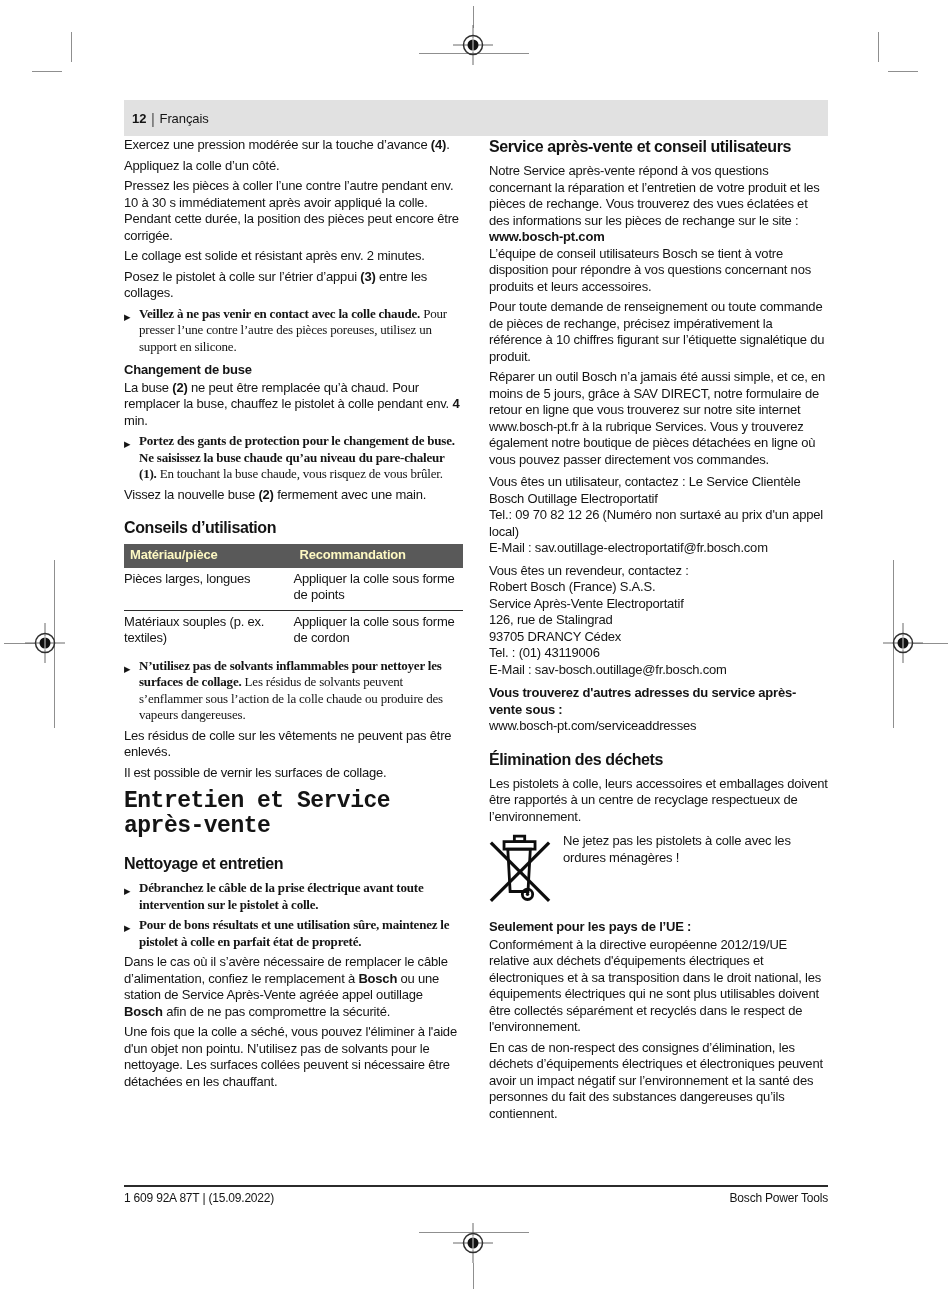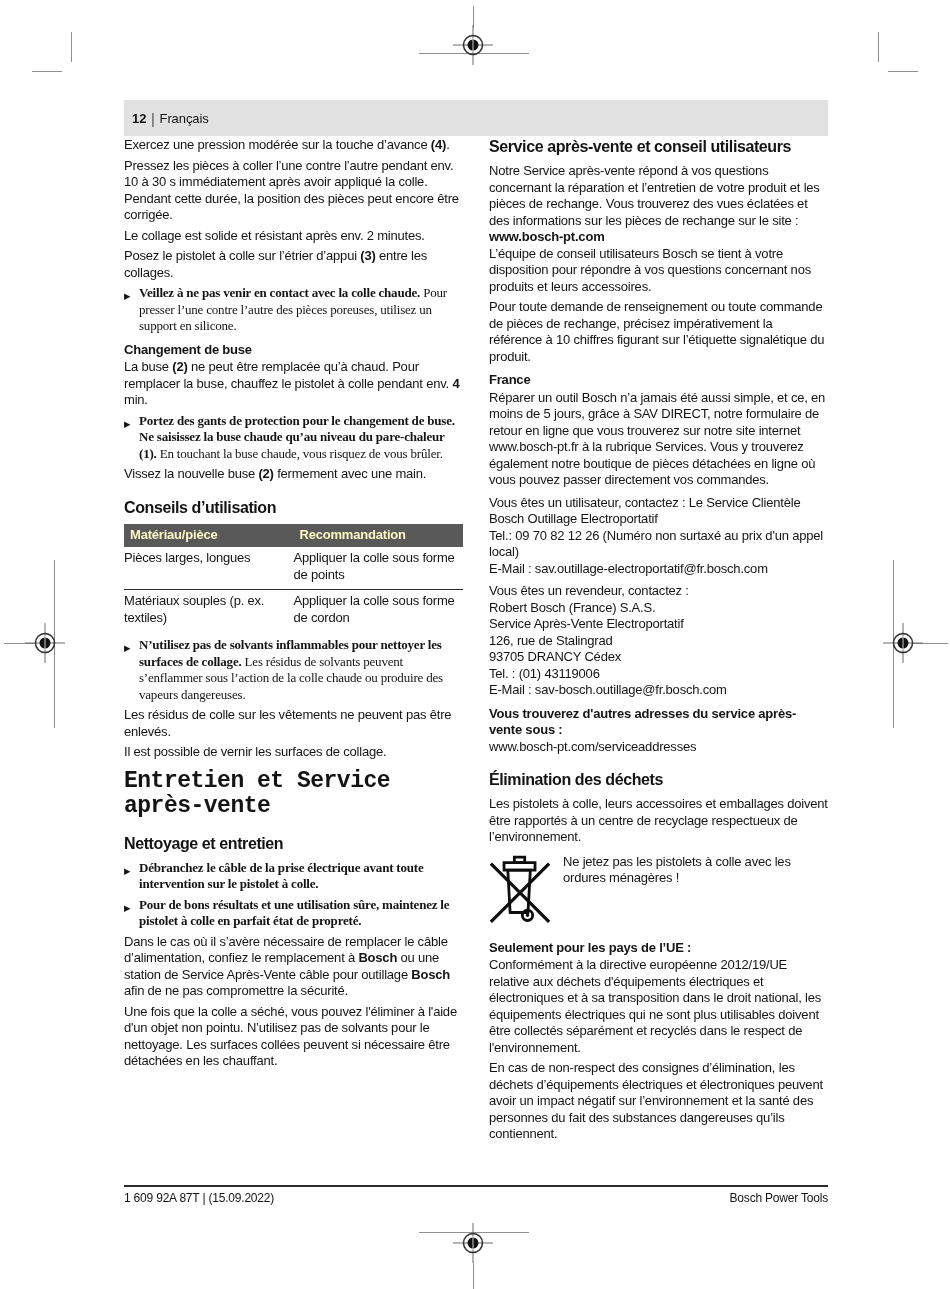--- a/index.html
+++ b/index.html
@@ -111,20 +111,21 @@
   <div class="header-bar">
     <span class="pgnum">12</span>
     <span class="pgdiv">|</span>
     <span class="pglang">Français</span>
   </div>
 
   <div class="cols">
 
     <div class="col">
       <p class="para"><span>Exercez une pression modérée sur la touche d’avance </span><span class="b">(4)</span><span>.</span></p>
+      <p class="para">Appliquez la colle d’un côté.</p>
       <p class="para">Pressez les pièces à coller l’une contre l’autre pendant env. 10 à 30 s immédiatement après avoir appliqué la colle. Pendant cette durée, la position des pièces peut encore être corrigée.</p>
       <p class="para">Le collage est solide et résistant après env. 2 minutes.</p>
       <p class="para"><span>Posez le pistolet à colle sur l’étrier d’appui </span><span class="b">(3)</span><span> entre les collages.</span></p>
 
       <div class="bullet">
         <span class="bmark">▶</span>
         <div class="btext"><span class="b">Veillez à ne pas venir en contact avec la colle chaude.</span><span> Pour presser l’une contre l’autre des pièces poreuses, utilisez un support en silicone.</span></div>
       </div>
 
       <div class="h3">Changement de buse</div>
@@ -171,32 +172,31 @@
 
       <div class="bullet">
         <span class="bmark">▶</span>
         <div class="btext"><span class="b">Débranchez le câble de la prise électrique avant toute intervention sur le pistolet à colle.</span></div>
       </div>
       <div class="bullet">
         <span class="bmark">▶</span>
         <div class="btext"><span class="b">Pour de bons résultats et une utilisation sûre, maintenez le pistolet à colle en parfait état de propreté.</span></div>
       </div>
 
-      <p class="para"><span>Dans le cas où il s’avère nécessaire de remplacer le câble d’alimentation, confiez le remplacement à </span><span class="b">Bosch</span><span> ou une station de Service Après-Vente câble pour outillage </span><span class="b">Bosch</span><span> afin de ne pas compromettre la sécurité.</span></p>
+      <p class="para"><span>Dans le cas où il s’avère nécessaire de remplacer le câble d’alimentation, confiez le remplacement à </span><span class="b">Bosch</span><span> ou une station de Service Après-Vente agréée appel outillage </span><span class="b">Bosch</span><span> afin de ne pas compromettre la sécurité.</span></p>
       <p class="para">Une fois que la colle a séché, vous pouvez l'éliminer à l'aide d'un objet non pointu. N’utilisez pas de solvants pour le nettoyage. Les surfaces collées peuvent si nécessaire être détachées en les chauffant.</p>
     </div>
 
     <div class="col">
       <div class="h2" style="margin-top:0;">Service après-vente et conseil utilisateurs</div>
       <p class="tight">Notre Service après-vente répond à vos questions concernant la réparation et l’entretien de votre produit et les pièces de rechange. Vous trouverez des vues éclatées et des informations sur les pièces de rechange sur le site :</p>
       <div class="b">www.bosch-pt.com</div>
       <p class="tight">L’équipe de conseil utilisateurs Bosch se tient à votre disposition pour répondre à vos questions concernant nos produits et leurs accessoires.</p>
       <p class="para" style="margin-top:4px;">Pour toute demande de renseignement ou toute commande de pièces de rechange, précisez impérativement la référence à 10 chiffres figurant sur l’étiquette signalétique du produit.</p>
 
-      <div class="h3">France</div>
       <p class="para">Réparer un outil Bosch n’a jamais été aussi simple, et ce, en moins de 5 jours, grâce à SAV DIRECT, notre formulaire de retour en ligne que vous trouverez sur notre site internet www.bosch-pt.fr à la rubrique Services. Vous y trouverez également notre boutique de pièces détachées en ligne où vous pouvez passer directement vos commandes.</p>
 
       <div class="para" style="margin-top:6px;">
           <div>Vous êtes un utilisateur, contactez : Le Service Clientèle Bosch Outillage Electroportatif</div>
           <div>Tel.: 09 70 82 12 26 (Numéro non surtaxé au prix d'un appel local)</div>
           <div>E-Mail : sav.outillage-electroportatif@fr.bosch.com</div>
         </div>
       <div class="para" style="margin-top:6px;">
           <div>Vous êtes un revendeur, contactez :</div>
           <div>Robert Bosch (France) S.A.S.</div>

